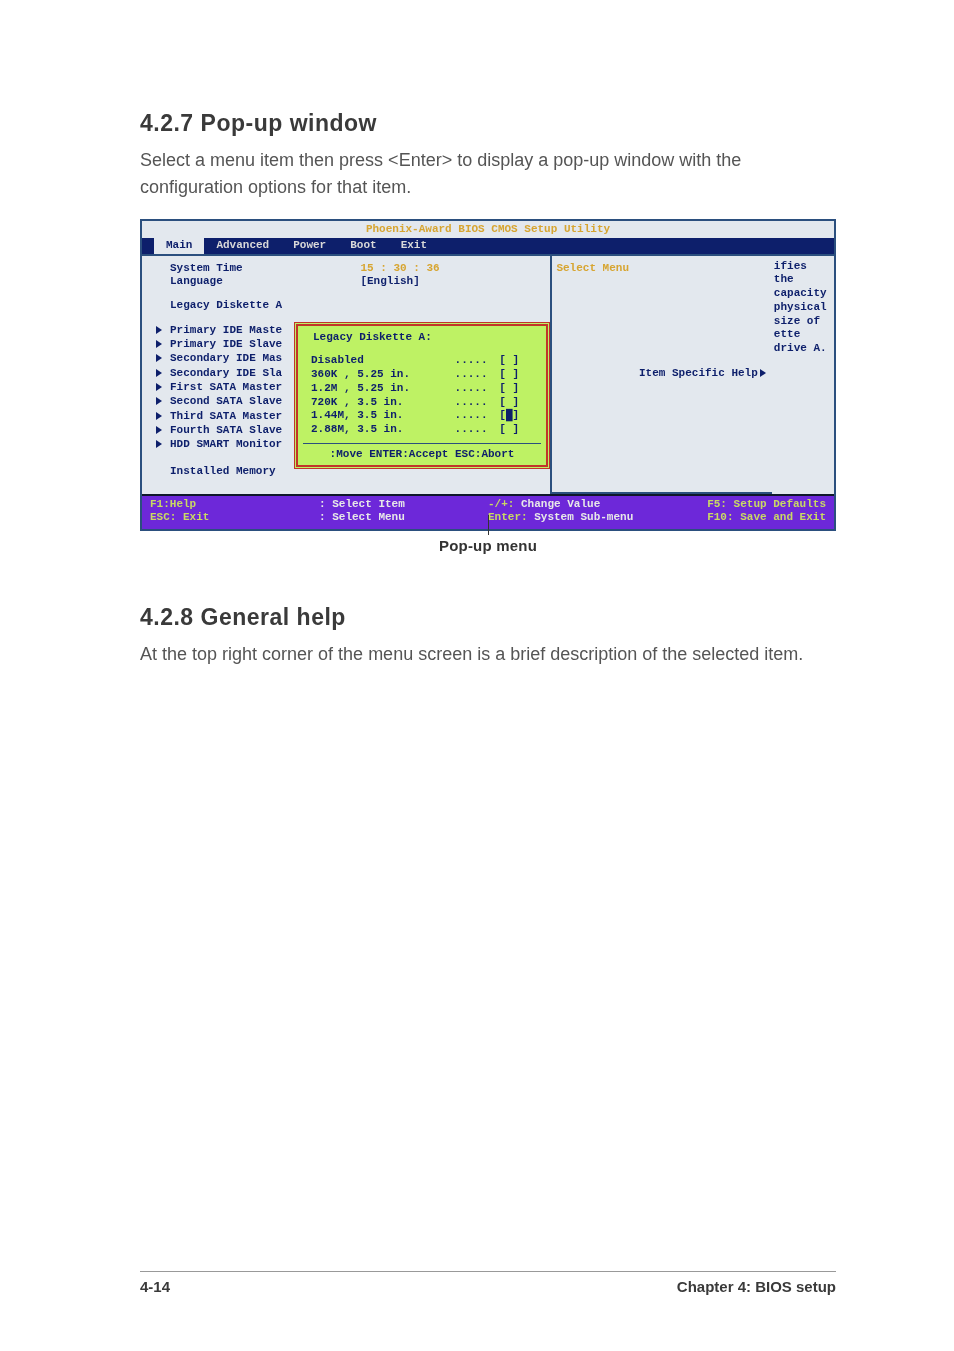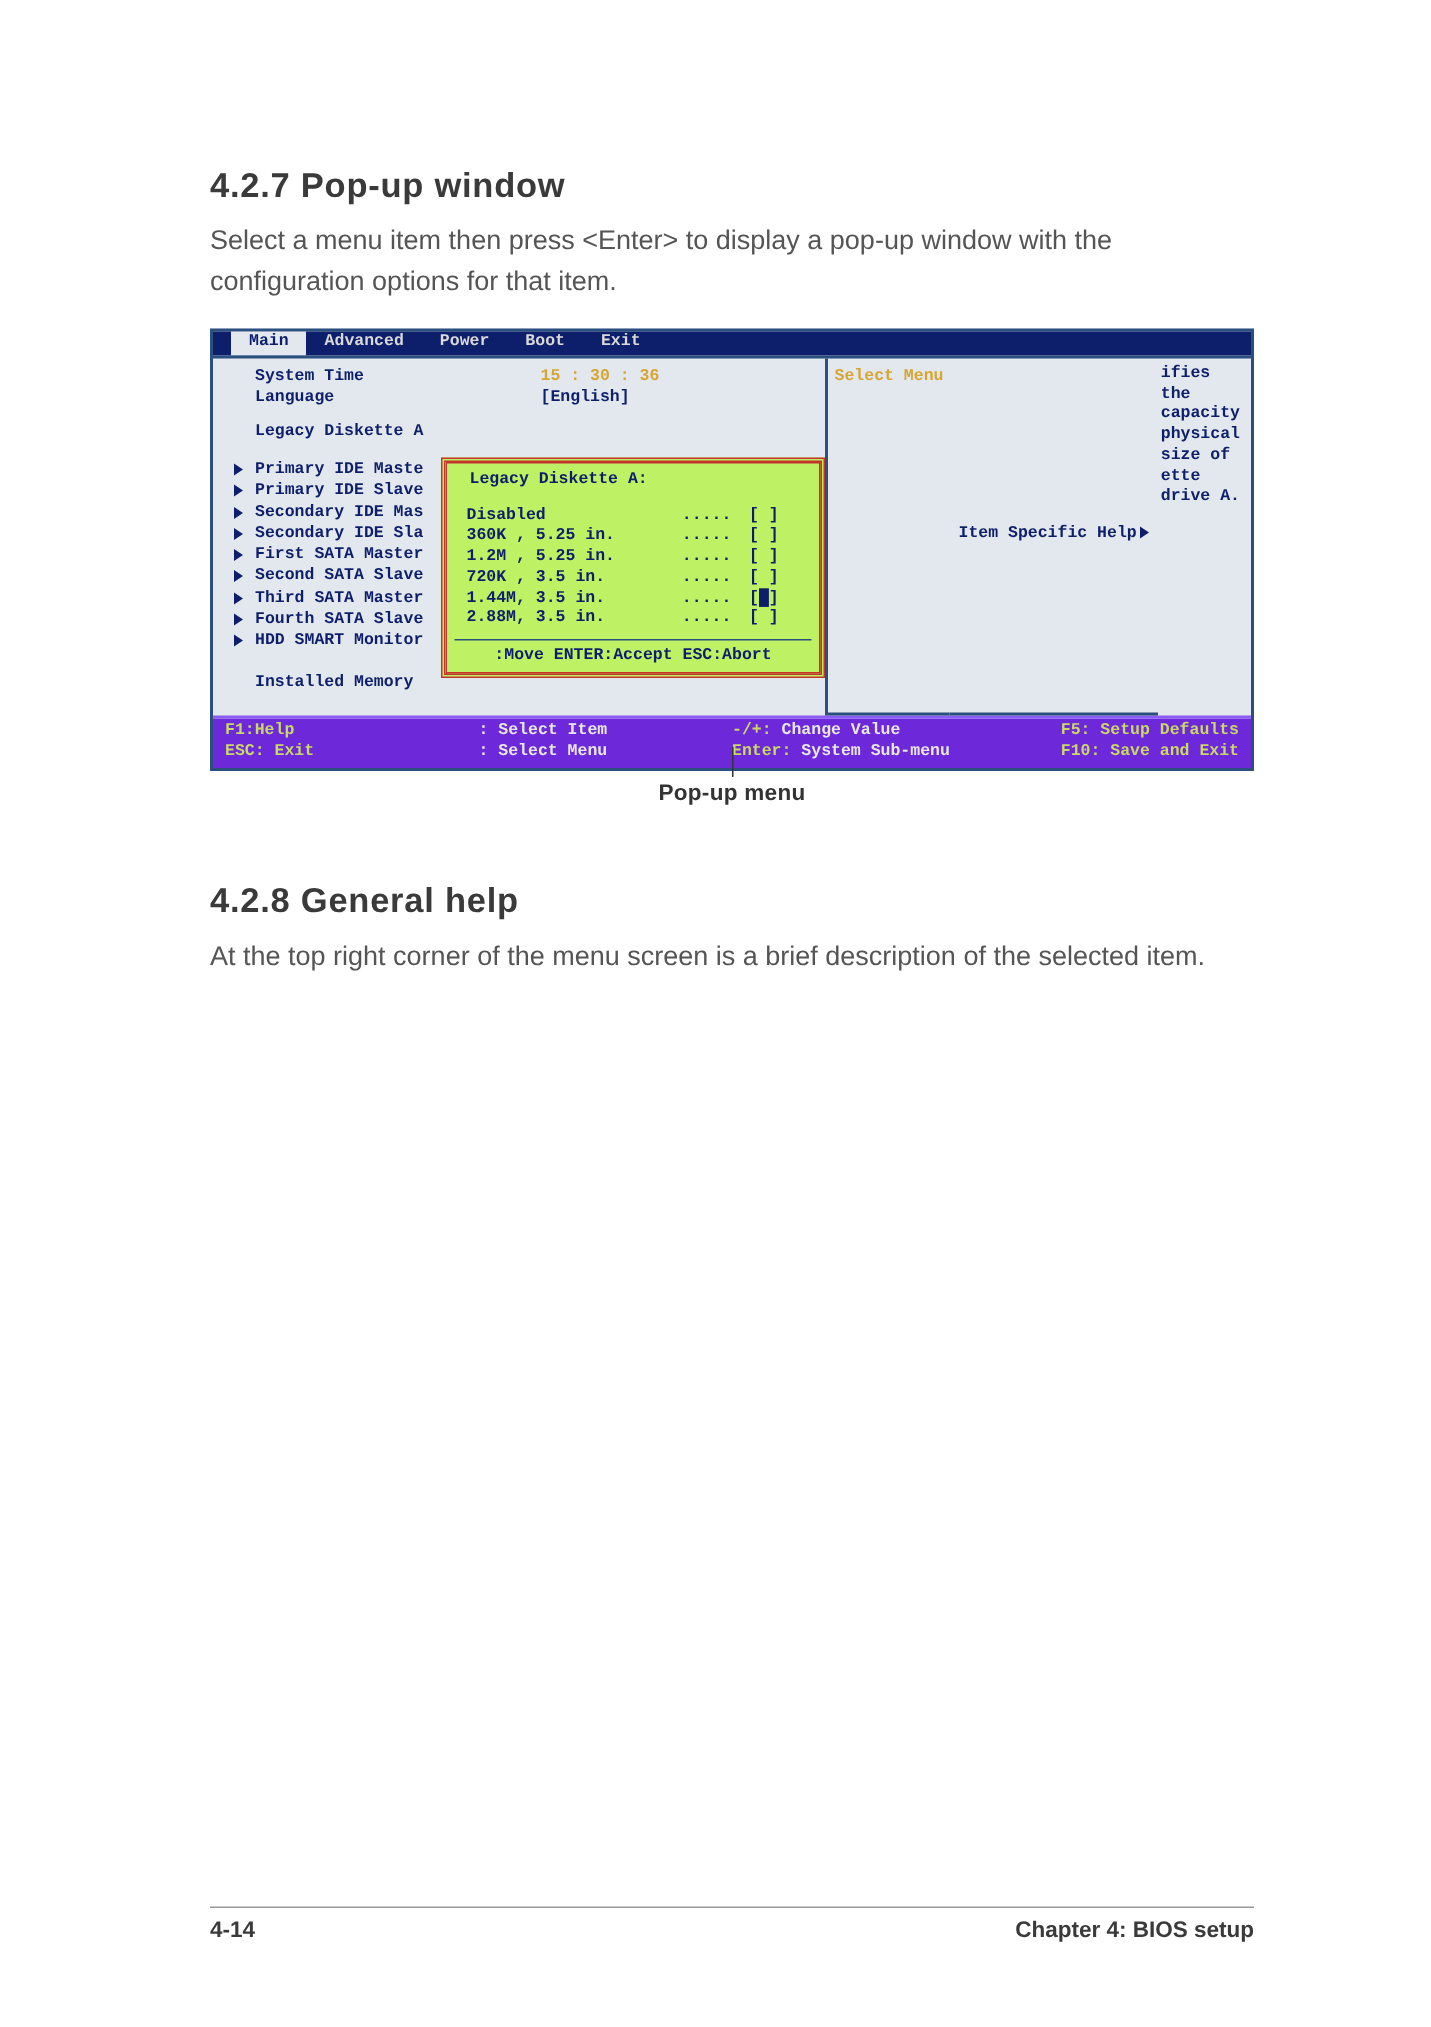--- a/index.html
+++ b/index.html
@@ -45,21 +45,21 @@
   }
   .bios-menubar {
     background: #0d1f6b;
     color: #d9d9d9;
     display: flex;
     padding: 0 0 0 12px;
     font-weight: bold;
   }
   .bios-menubar div { padding: 1px 12px; }
   .bios-menubar .active { background: #e3e8ee; color: #0d1f6b; }
-  .bios-body { display: flex; border-top: 2px solid #2b4f7e; border-bottom: 2px solid #8b5cf6; position: relative; }
+  .bios-body { display: flex; border-top: 2px solid #2b4f7e; border-bottom: 2px solid #0f172a; position: relative; }
   .bios-left {
     flex: 1.45;
     border-right: 2px solid #2b4f7e;
     padding: 6px 0 6px 0;
     position: relative;
     min-height: 238px;
   }
   .bios-right {
     flex: 1;
     padding: 0;
@@ -175,20 +175,21 @@
     vertical-align:middle;
   }
 </style>
 </head>
 <body>
 
 <h2 class="sec-title">4.2.7   Pop-up window</h2>
 <p class="body-text">Select a menu item then press &lt;Enter&gt; to display a pop-up window with the configuration options for that item.</p>
 
 <div class="bios">
+  <div class="bios-title">Phoenix-Award BIOS CMOS Setup Utility</div>
   <div class="bios-menubar">
     <div class="active">Main</div>
     <div>Advanced</div>
     <div>Power</div>
     <div>Boot</div>
     <div>Exit</div>
   </div>
   <div class="bios-body">
     <div class="bios-left">
       <div class="row">

